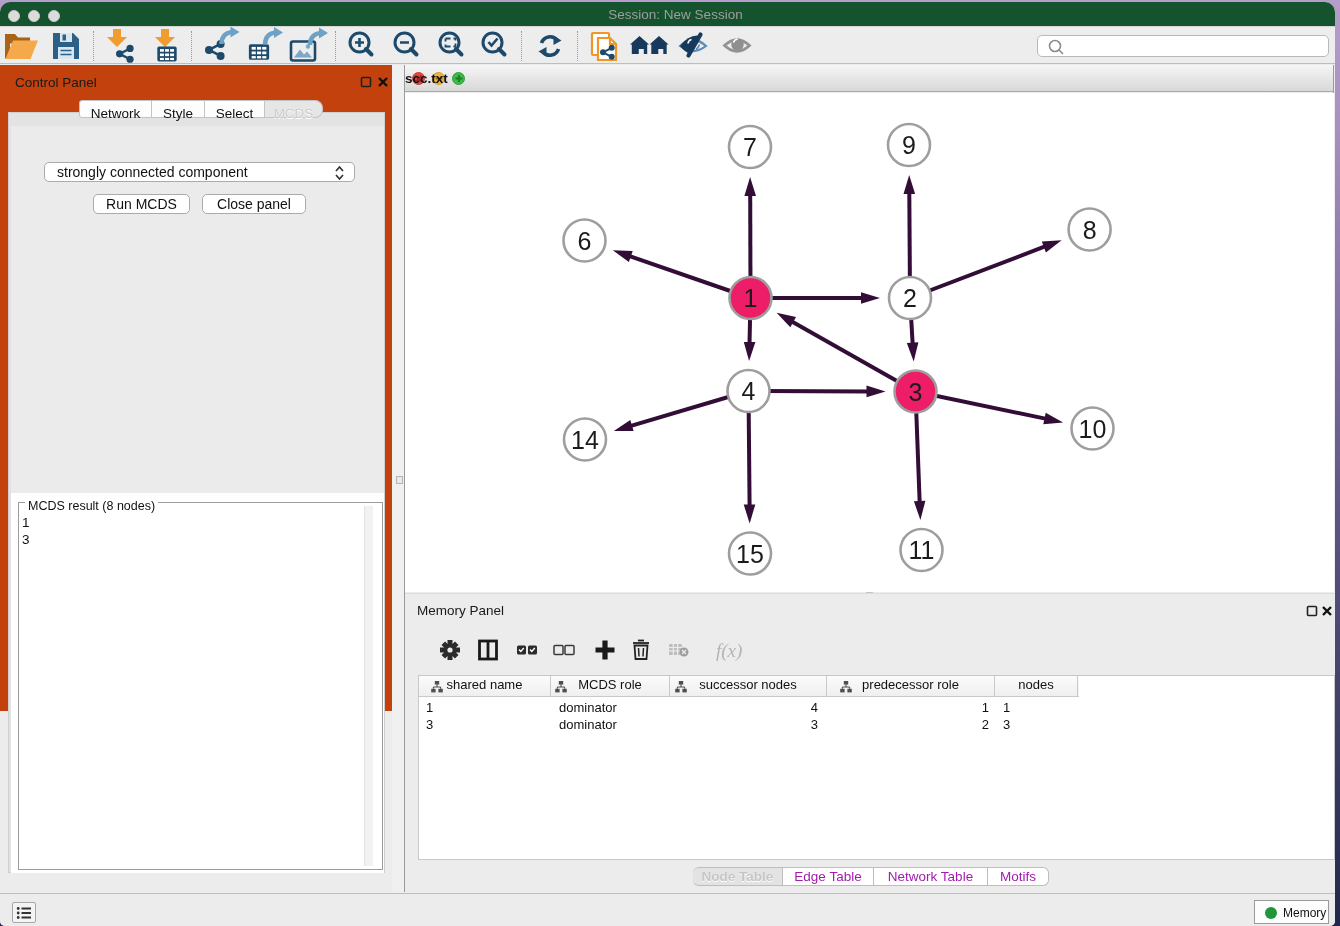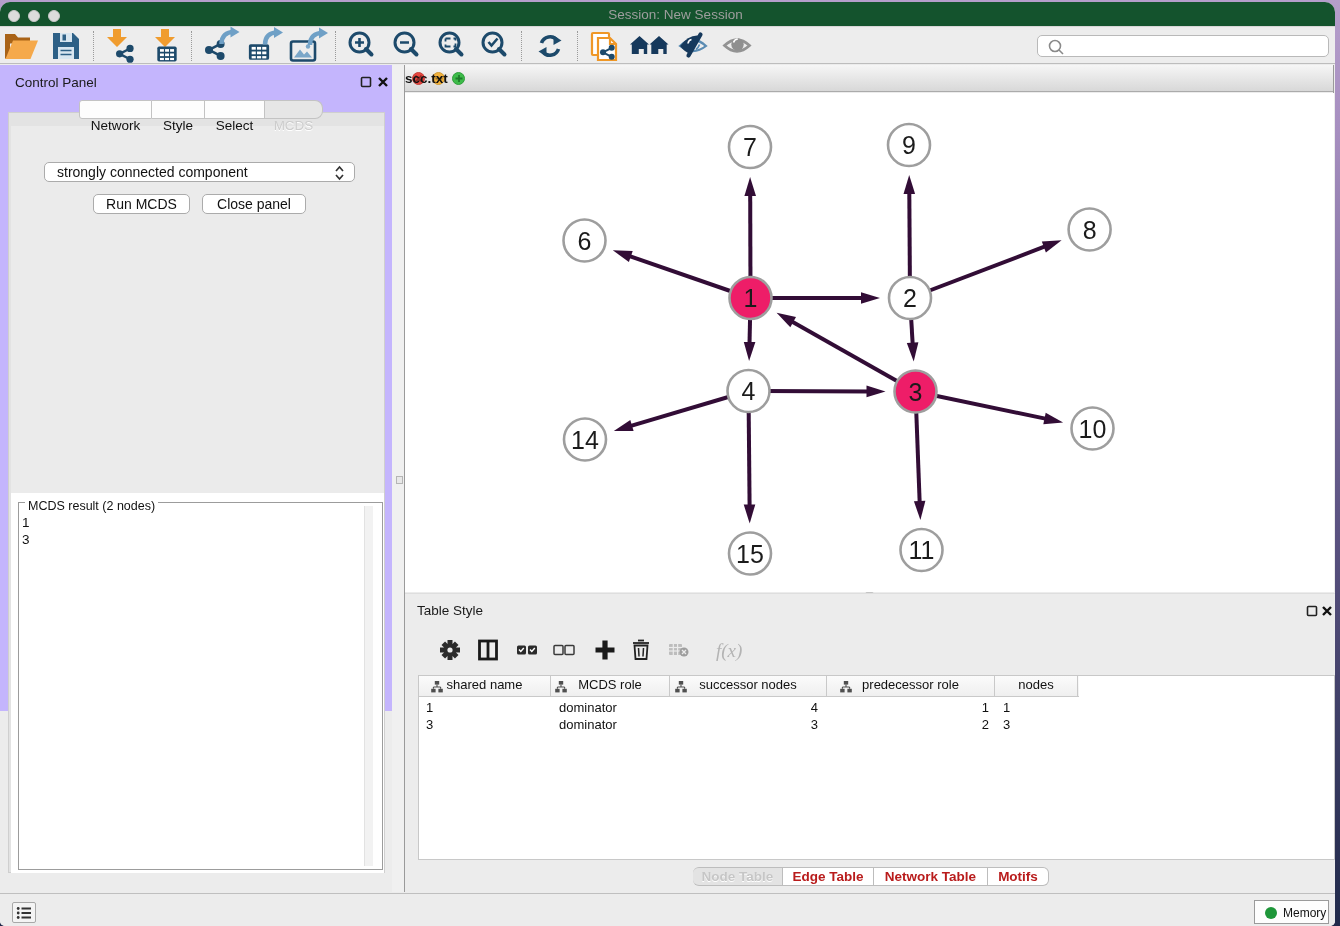--- a/index.html
+++ b/index.html
@@ -4,25 +4,25 @@
 html,body{width:1340px;height:926px;overflow:hidden}
 body{font-family:"Liberation Sans",sans-serif;background:linear-gradient(180deg,#b59ecb 0%,#a78fc0 14%,#5e5584 55%,#20294a 100%)}
 #win{position:absolute;left:0;top:2px;width:1335px;height:924px;background:#ececec;border-radius:10px 10px 5px 5px;overflow:hidden}
 #titlebar{position:absolute;left:0;top:0;width:100%;height:25px;background:#14532d;border-bottom:1px solid #d6d6d6}
 .tl{position:absolute;top:8px;width:12px;height:12px;border-radius:50%;background:#dcdcdc;border:1px solid #c6c6c6}
 #wtitle{position:absolute;top:5px;left:8px;width:100%;text-align:center;font-size:13.5px;color:#9e9e9e}
 #toolbar{position:absolute;left:0;top:26px;width:100%;height:36px;background:#ededed;border-bottom:1px solid #bdbdbd}
 .sep{position:absolute;top:3px;height:30px;width:1px;border-left:1px dotted #9a9a9a}
 #searchbox{position:absolute;left:1037px;top:7px;width:292px;height:22px;background:#fff;border:1px solid #b9b9b9;border-radius:5px}
 
-#cpanel{position:absolute;left:0;top:63px;width:392px;height:646px;background:#c4b5fd}
+#cpanel{position:absolute;left:0;top:63px;width:392px;height:646px;background:#c2410c}
 #cp-title{position:absolute;left:15px;top:10px;font-size:13.5px;color:#1a1a1a}
 .winbtn{position:absolute;top:11px}
 #cp-tabs{position:absolute;left:79px;top:35px;height:20px;display:flex}
-.tab{font-size:13.5px;color:#111;background:#fdfdfd;border:1px solid #c3c3c3;border-left:none;padding-top:17px;height:18px;text-align:center}
+.tab{font-size:13.5px;color:#111;background:#fdfdfd;border:1px solid #c3c3c3;border-left:none;padding-top:5px;height:18px;text-align:center}
 .tab.first{border-left:1px solid #c3c3c3;border-radius:3px 0 0 3px}
 .tab.dis{background:#e6e6e6;color:#ccc;text-shadow:0 1px 0 #fff;border-radius:0 8px 8px 0}
 #cp-content{position:absolute;left:8px;top:47px;width:377px;height:761px;background:#e3e3e3;border:1px solid #cfcfcf}
 #cp-inner{position:absolute;left:11px;top:61px;width:373px;height:746px;background:#ebebeb}
 #opt-label{position:absolute;left:0;top:75px;width:392px;text-align:center;font-size:14px;color:#1a1a1a}
 #dropdown{position:absolute;left:44px;top:97px;width:311px;height:20px;background:#fff;border:1px solid #ababab;border-radius:5px;font-size:14px;color:#111;padding:1px 0 0 12px}
 .btn{position:absolute;top:129px;height:20px;background:#fff;border:1px solid #ababab;border-radius:5px;font-size:14px;color:#111;text-align:center;padding-top:1px}
 #mcds-white{position:absolute;left:11px;top:428px;width:373px;height:380px;background:#fff}
 #mcds-fs{position:absolute;left:18px;top:437px;width:365px;height:368px;border:1px solid #9c9c9c}
 #mcds-legend{position:absolute;left:25px;top:434px;background:#fff;padding:0 3px;font-size:12.5px;color:#111}
@@ -39,21 +39,21 @@
 #netcanvas{position:absolute;left:0;top:28px;width:929px;height:499px;background:#fff}
 
 #tpanel{position:absolute;left:405px;top:591px;width:930px;height:299px;background:#ececec;border-top:1px solid #dedede}
 #tp-title{position:absolute;left:12px;top:9px;font-size:13.5px;color:#1a1a1a}
 #tbl-toolbar{position:absolute;left:16px;top:30px;width:100%;height:34px}
 #tblwrap{position:absolute;left:13px;top:81px;width:917px;height:185px;background:#fff;border:1px solid #c8c8c8}
 #thead{position:absolute;left:0;top:0;width:660px;height:21px;background:linear-gradient(180deg,#fbfbfb,#efefef);border-bottom:1px solid #c9c9c9}
 .th{position:absolute;top:0;height:21px;border-right:1px solid #c9c9c9;font-size:13px;color:#111;text-align:center;padding-top:1px}
 .row{position:absolute;font-size:13px;color:#111}
 #btabs{position:absolute;left:288px;top:273px;height:21px;display:flex}
-.btab{font-size:13.5px;font-weight:700;color:#b91c1c;background:#fff;border:1px solid #bdbdbd;border-left:none;padding-top:1px;height:19px;text-align:center}
+.btab{font-size:13.5px;font-weight:400;color:#a21caf;background:#fff;border:1px solid #bdbdbd;border-left:none;padding-top:1px;height:19px;text-align:center}
 .btab.last{border-radius:0 6px 6px 0}
 .btab.dis{background:#e3e3e3;color:#c6c6c6;text-shadow:0 1px 0 #fff;font-weight:700;border-radius:6px 0 0 6px}
 
 #statusbar{position:absolute;left:0;top:891px;width:1335px;height:33px;background:#ececec;border-top:1px solid #bfbfbf}
 #listbtn{position:absolute;left:12px;top:8px;width:24px;height:21px;background:#f4f4f4;border:1px solid #a8a8a8;border-radius:2px}
 #membtn{position:absolute;left:1254px;top:6px;width:75px;height:24px;background:#fdfdfd;border:1px solid #9a9a9a;font-size:12px;color:#111}
 svg{position:absolute;overflow:visible}
 </style></head>
 <body>
 <div id="win">
@@ -224,21 +224,21 @@
       <svg width="11" height="16" style="right:9px;top:2px;position:absolute" viewBox="0 0 11 16">
           <path d="M2 6 L5.5 2 L9 6" fill="none" stroke="#333" stroke-width="1.7"></path>
           <path d="M2 10 L5.5 14 L9 10" fill="none" stroke="#333" stroke-width="1.7"></path>
         </svg>
     </div>
     <div class="btn" style="left:93px;width:97px">Run MCDS</div>
     <div class="btn" style="left:202px;width:104px">Close panel</div>
     <div id="mcds-white"></div>
     <div id="mcds-fs"></div>
     <div id="mcds-scroll"></div>
-    <div id="mcds-legend">MCDS result (2 nodes)</div>
+    <div id="mcds-legend">MCDS result (8 nodes)</div>
     <div style="position:absolute;left:22px;top:450px;font-size:13.5px;color:#111;line-height:16.5px">1<br>3</div>
   </div>
   <div id="vdivider"></div>
     <div id="vline"></div>
     <div id="vhandle"></div>
     <div style="position:absolute;left:865px;top:586px;width:9px;height:5px;background:#dcdcdc;border:1px solid #c4c4c4;border-radius:2px"></div>
   <div id="netwin">
     <div id="nettitle">
       <div class="mac" style="left:7px;background:#e8453e;border:1px solid #c43d36"></div>
       <div class="mac" style="left:27px;background:#f2b13c;border:1px solid #d09a32"></div>
@@ -306,21 +306,21 @@
 <text x="687.5" y="346.5" font-size="25" fill="#1b1b1b" text-anchor="middle" font-family="Liberation Sans">10</text>
 <circle cx="345" cy="462.5" r="21" fill="#ffffff" stroke="#9e9e9e" stroke-width="2.6"></circle>
 <text x="345" y="471.5" font-size="25" fill="#1b1b1b" text-anchor="middle" font-family="Liberation Sans">15</text>
 <circle cx="516.5" cy="459" r="21" fill="#ffffff" stroke="#9e9e9e" stroke-width="2.6"></circle>
 <text x="516.5" y="468" font-size="25" fill="#1b1b1b" text-anchor="middle" font-family="Liberation Sans">11</text>
         </g>
       </svg>
     </div>
   </div>
   <div id="tpanel">
-    <div id="tp-title">Table Style</div>
+    <div id="tp-title">Memory Panel</div>
     <svg class="winbtn" style="left:901px;top:11px" width="12" height="12" viewBox="0 0 12 12">
         <rect x="1.5" y="1.5" width="9" height="9" fill="none" stroke="#222" stroke-width="1.6" rx="1"></rect>
       </svg>
     <svg class="winbtn" style="left:916px;top:11px" width="12" height="12" viewBox="0 0 12 12">
         <path d="M2 2 L10 10 M10 2 L2 10" stroke="#111" stroke-width="2.4"></path>
       </svg>
     <div id="tbl-toolbar">
       <svg width="340" height="34" viewBox="0 0 340 34" style="left:0;top:0">
         <g transform="translate(29,26)">
             <g fill="#2b2b2b">

